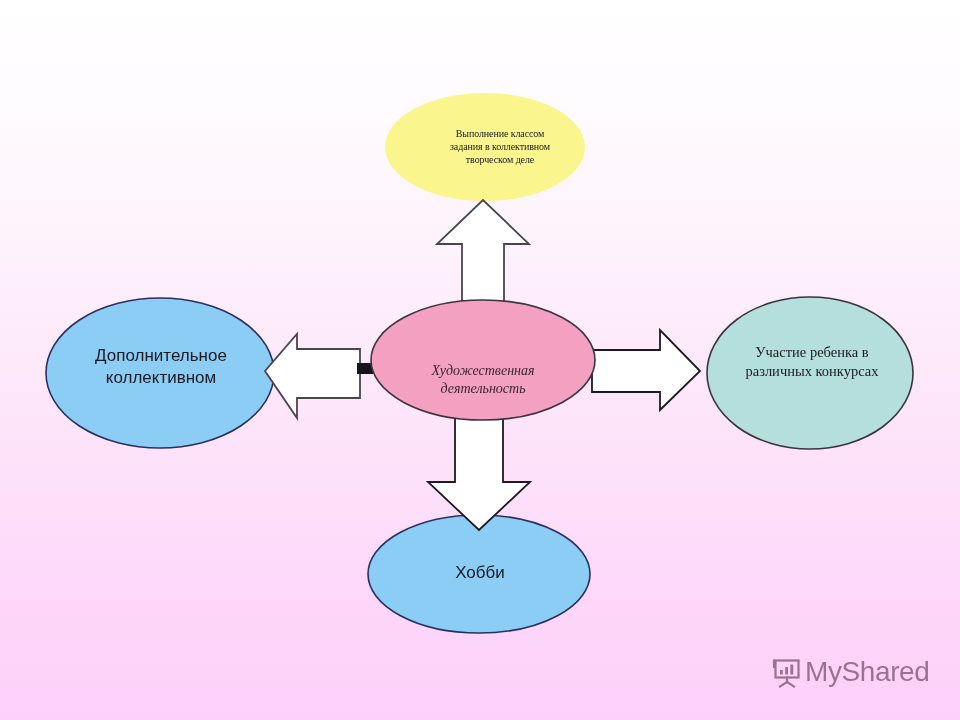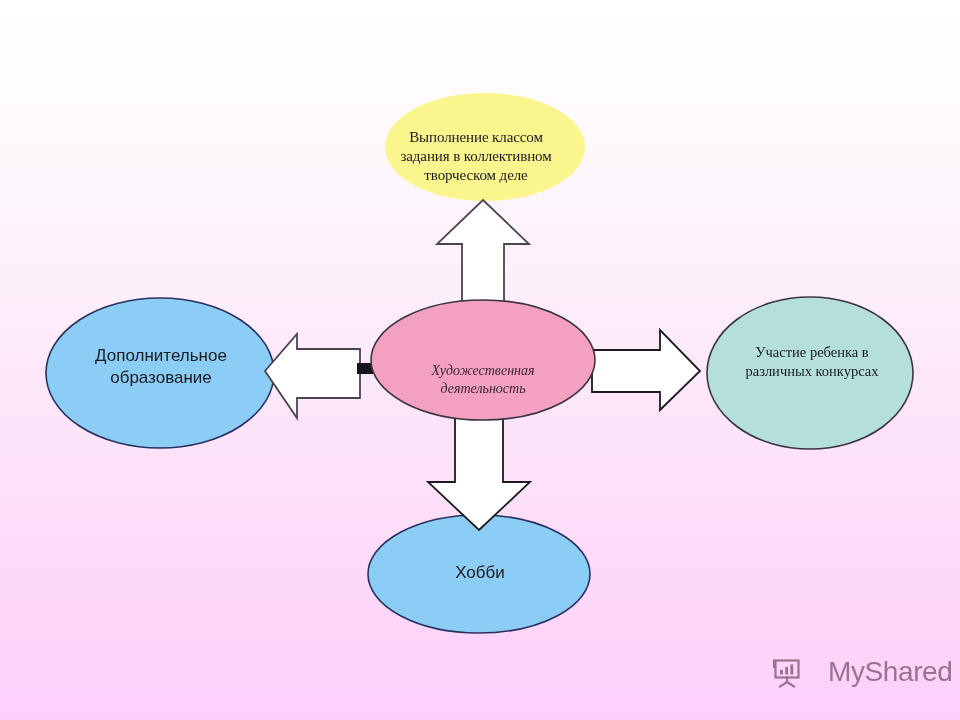--- a/index.html
+++ b/index.html
@@ -43,24 +43,24 @@
     white-space: pre-line;
   }
   .serif-label {
     font-family: "Liberation Serif", serif;
   }
   .sans-label {
     font-family: "Liberation Sans", sans-serif;
   }
   
   #label-top {
-    left: 374px;
+    left: 398px;
     top: 128px;
     width: 204px;
-    font-size: 15px;
+    font-size: 10px;
     letter-spacing: -0.1px;
   }
   
   #label-center {
     left: 390px;
     top: 362px;
     width: 186px;
     font-size: 14px;
     font-style: italic;
     color: #3a2530;
@@ -86,21 +86,21 @@
     top: 562px;
     width: 176px;
     font-size: 17px;
   }
   #watermark {
     position: absolute;
     left: 770px;
     top: 655px;
     display: flex;
     align-items: center;
-    gap: 24px;
+    gap: 1px;
     opacity: 0.62;
   }
   #watermark-text {
     font-family: "Liberation Sans", sans-serif;
     font-size: 28px;
     color: #5b3a52;
     letter-spacing: -0.4px;
   }
   #watermark-icon {
     width: 34px;
@@ -138,21 +138,21 @@
   </svg>
 
   <div class="node-label serif-label" id="label-top">Выполнение классом
 задания в коллективном
 творческом деле</div>
 
   <div class="node-label serif-label" id="label-center">Художественная
 деятельность</div>
 
   <div class="node-label sans-label" id="label-left">Дополнительное
-образование</div>
+коллективном</div>
 
   <div class="node-label serif-label" id="label-right">Участие ребенка в
 различных конкурсах</div>
 
   <div class="node-label sans-label" id="label-bottom">Хобби</div>
 
   <div id="watermark">
     <svg id="watermark-icon" viewBox="0 0 34 34">
       <g fill="none" stroke="#5b3a52" stroke-width="2.2" stroke-linecap="square">
         <rect x="5.5" y="5.5" width="23" height="17"></rect>

